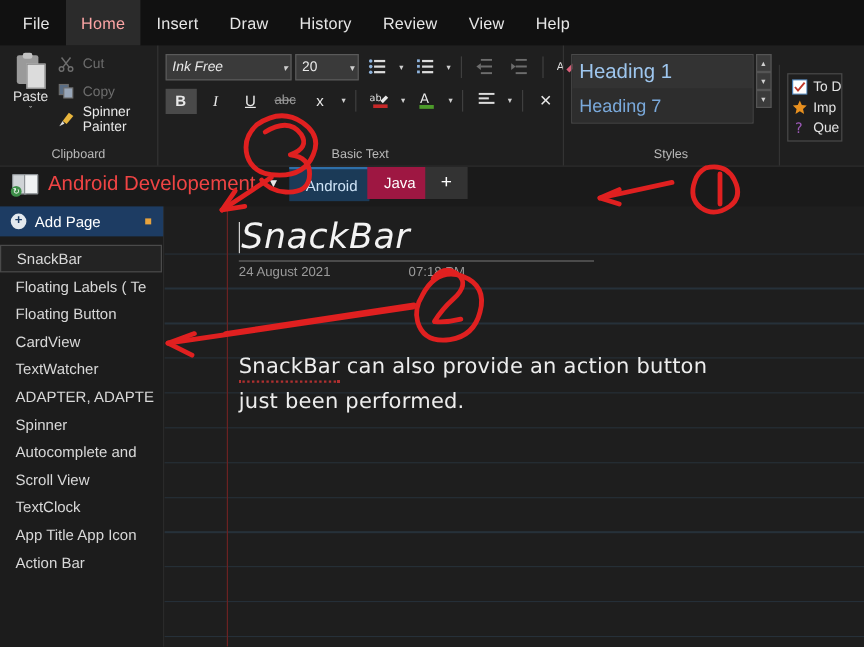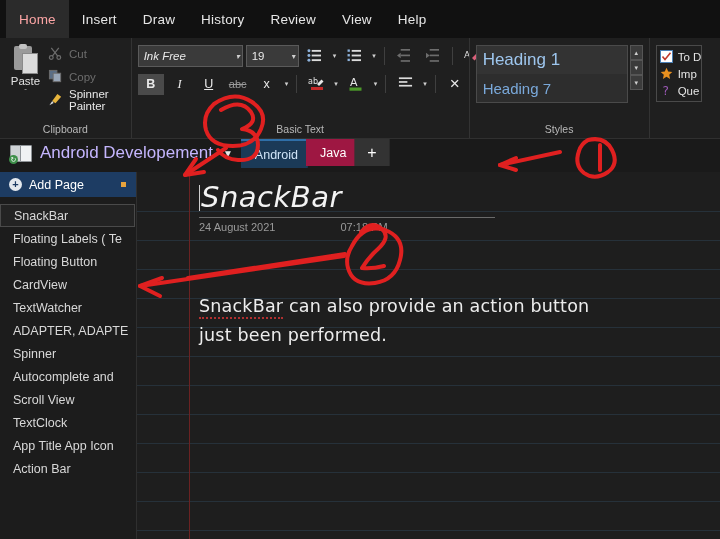--- a/index.html
+++ b/index.html
@@ -57,38 +57,38 @@
   .stylebox{border:1px solid #4a4a4a;width:150px;}
   .style-item{height:28px;display:flex;align-items:center;padding-left:6px;
               font-size:17px;background:#333333;}
   .style-item.s2{background:#2d2d2d;font-size:15px;}
   .style-scroll{width:13px;display:flex;flex-direction:column;justify-content:space-between;
                 margin-left:2px;}
   .ss-btn{height:13px;background:#3b3b3b;border:1px solid #555;display:flex;align-items:center;
           justify-content:center;font-size:7px;color:#d0d0d0;}
 
   
-  .tags{width:86px;}
+  .tags{width:86px;margin-top:16px;}
   .tagbox{border:1px solid #4a4a4a;padding:2px 0 2px 3px;}
   .tag-row{display:flex;align-items:center;gap:5px;height:17px;font-size:11.5px;color:#e3e3e3;
            white-space:nowrap;overflow:hidden;}
 
   
   .nbbar{height:34px;background:#1a1a1a;display:flex;align-items:flex-end;position:relative;}
   .nbtitle{display:flex;align-items:center;gap:8px;padding:0 8px 6px 10px;height:100%;
            box-sizing:border-box;}
   .nb-icon{width:22px;height:18px;position:relative;flex:none;}
   .nbi-l{position:absolute;left:0;top:1px;width:10px;height:15px;background:#cfd3d6;
          border:1px solid #8d9296;border-radius:1px 0 0 1px;}
   .nbi-r{position:absolute;right:0;top:1px;width:10px;height:15px;background:#f0f2f3;
          border:1px solid #8d9296;border-radius:0 1px 1px 0;}
   .nbi-sync{position:absolute;left:-1px;bottom:-2px;width:9px;height:9px;border-radius:50%;
             background:#3e8f4a;color:#fff;font-size:7px;display:flex;align-items:center;
             justify-content:center;}
-  .nbname{font-size:17px;color:#c4b5fd;white-space:nowrap;}
+  .nbname{font-size:17px;color:#ef4444;white-space:nowrap;}
   .nbcaret{font-size:10px;color:#e8e8e8;padding-left:2px;}
   .sections{display:flex;align-items:flex-start;height:100%;}
   .sect{height:27px;display:flex;align-items:center;padding:0 14px;font-size:12.5px;
         color:#eaeaea;position:relative;clip-path:polygon(0 0,100% 0,94% 100%,0 100%);}
   .sect.android{background:#1b3a57;color:#cfe4f7;border-top:2px solid #2f6fa8;}
   .sect.java{background:#9e1742;color:#ffffff;margin-left:-6px;}
   .sect.add{background:#333333;color:#ffffff;font-size:16px;margin-left:-6px;padding:0 13px;
             clip-path:polygon(0 0,100% 0,100% 100%,0 100%);}
 
   
@@ -126,20 +126,21 @@
 
   
   .annot{position:absolute;left:0;top:0;width:720px;height:539px;pointer-events:none;}
 </style>
 </head>
 <body>
 
 <div class="app">
 
   <div class="menubar">
+    <div class="menu-item">File</div>
     <div class="menu-item active">Home</div>
     <div class="menu-item">Insert</div>
     <div class="menu-item">Draw</div>
     <div class="menu-item">History</div>
     <div class="menu-item">Review</div>
     <div class="menu-item">View</div>
     <div class="menu-item">Help</div>
   </div>
 
   <div class="ribbon">
@@ -193,21 +194,21 @@
     </div>
 
     <div class="group basic">
       <div class="group-body" style="flex-direction:column;padding-top:2px;">
         <div class="bt-row">
           <div class="combo" style="width:96px;font-style:italic;">
             <span class="cv">Ink Free</span>
             <span class="cc">▾</span>
           </div>
           <div class="combo" style="width:44px;">
-            <span class="cv">19</span>
+            <span class="cv">20</span>
             <span class="cc">▾</span>
           </div>
           <div class="btn">
             <span class="ic">
               <svg width="15" height="13" viewBox="0 0 16 14">
               <circle cx="2" cy="2" r="1.6" fill="#8fb4dd"></circle>
                   <rect x="5" y="1" width="10" height="2" fill="#dcdcdc"></rect>
               <circle cx="2" cy="7" r="1.6" fill="#8fb4dd"></circle>
                   <rect x="5" y="6" width="10" height="2" fill="#dcdcdc"></rect>
               <circle cx="2" cy="12" r="1.6" fill="#8fb4dd"></circle>

